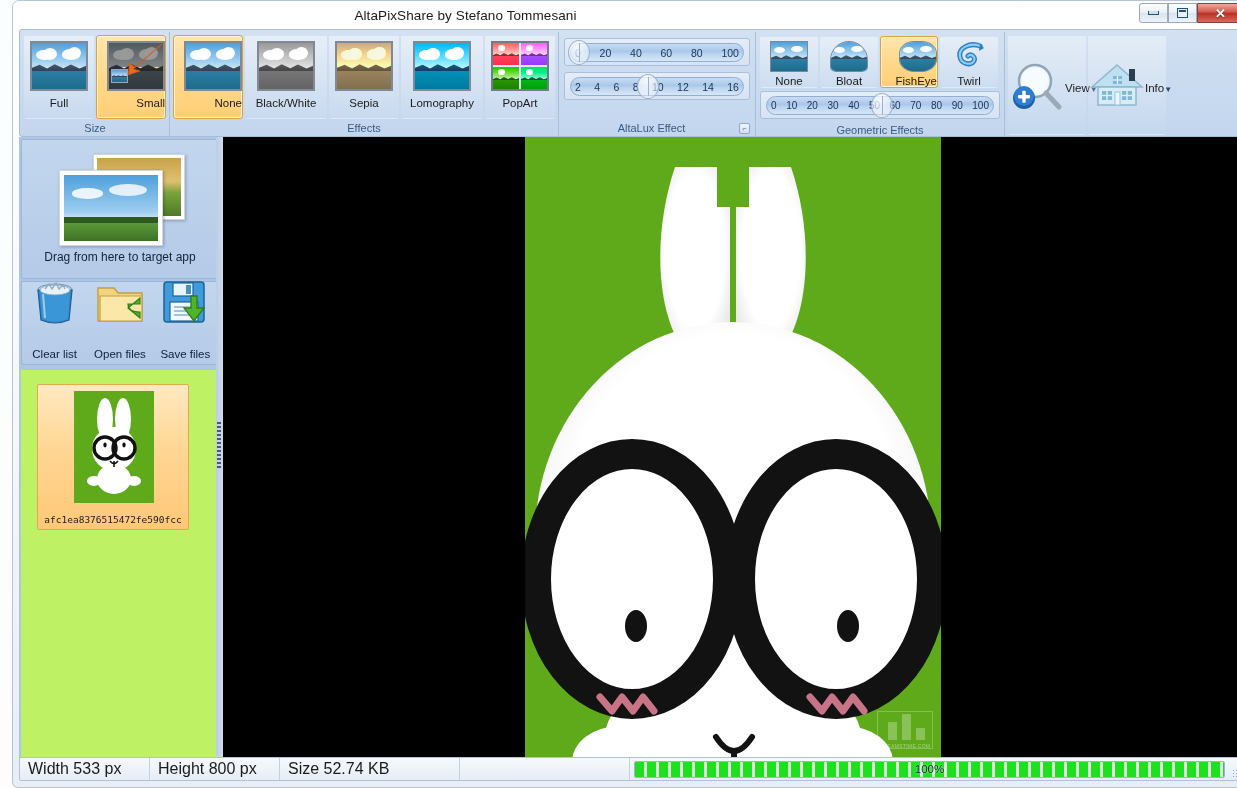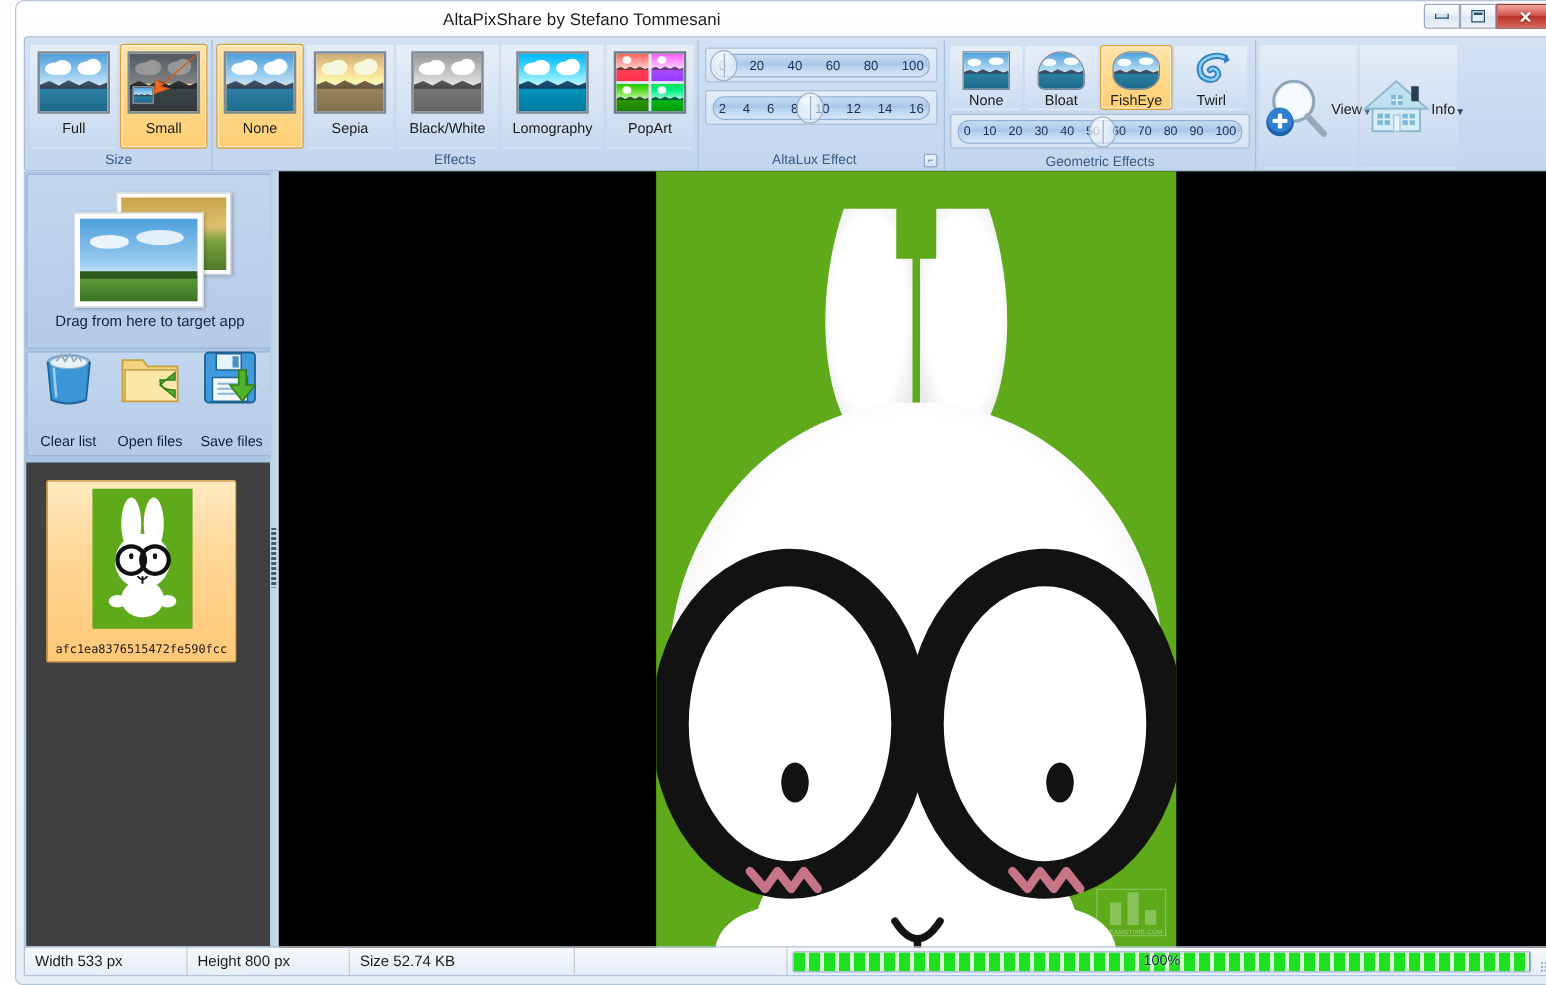--- a/index.html
+++ b/index.html
@@ -101,20 +101,21 @@
     border-radius: 3px;
     display: flex; flex-direction: column; align-items: center;
     padding-top: 5px;
     cursor: pointer;
     background: linear-gradient(180deg,rgba(255,255,255,.45),rgba(255,255,255,.05));
   }
   .gal-item.selected {
     border: 1px solid #e0a13b;
     background: linear-gradient(180deg,#ffe5ae 0%,#ffd88b 50%,#ffcf75 100%);
     box-shadow: inset 0 0 0 1px #fff5dd;
+    align-items: flex-end;
   }
   .gal-thumb {
     width: 58px; height: 50px;
     border: 2px solid #808a94;
     position: relative;
     overflow: hidden;
   }
   .gal-label {
     margin-top: 6px;
     font-size: 11.5px; color: #1b1b1b;
@@ -215,21 +216,21 @@
   #drag-caption { font-size: 12px; color:#12233b; margin-top:2px; }
 
   #action-row { height: 84px; display:flex; }
   .action-btn {
     flex:1; display:flex; flex-direction:column; align-items:center; justify-content:flex-end;
     padding-bottom:3px; cursor:pointer; border:1px solid transparent; border-radius:2px;gap:18px;
   }
   .action-icon { width:52px; height:52px; position:relative; }
   .action-label { font-size:11.5px; color:#0f2038; margin-top:2px; }
 
-  #file-list { position:absolute; left:2px; top:233px; right:2px; bottom:2px; background:#404040; }
+  #file-list { position:absolute; left:2px; top:233px; right:2px; bottom:2px; background:#bef264; }
   #thumb-item {
     position:absolute; left:16px; top:14px; width:152px; height:146px;
     background: linear-gradient(180deg,#ffe9c0 0%,#ffd694 45%,#ffc877 100%);
     border:1px solid #e2a94e;
     border-radius:2px;
     cursor:pointer;
     overflow:hidden;
   }
   #thumb-img {
     position:absolute; left:36px; top:6px; width:80px; height:112px;
@@ -277,21 +278,21 @@
 
   
   #statusbar {
     position:absolute; left:6px; bottom:6px; width:1225px; height:24px;
     background: linear-gradient(180deg,#f6f9fc,#e6edf6);
     border:1px solid #b0c2d8; border-radius:2px;
     display:flex; align-items:center;
   }
   .sb-cell {
     height:100%; display:flex; align-items:center;
-    padding:0 8px; font-size:12px; color:#1b1b1b;
+    padding:0 8px; font-size:16px; color:#1b1b1b;
     border-right:1px solid #c2d0e0;
   }
   #sb-width  { width:130px; }
   #sb-height { width:130px; }
   #sb-size   { width:180px; }
   #sb-spacer { width:170px; border-right:1px solid #c2d0e0; }
   #sb-progress {
     flex:1; height:17px; margin:0 4px;
     border:1px solid #9fb3c9; border-radius:2px;
     background:#eef3f8; position:relative; overflow:hidden;
@@ -393,48 +394,48 @@
                 <div class="cloud c2"></div>
                 <div class="cloud c3"></div>
                 <div class="cloud c4"></div>
                 <div class="mtn"></div>
                 <div class="sea"></div>
               </div>
           </div>
           <div class="gal-label">None</div>
         </div>
 
+        <div class="gal-item wide">
+          <div class="gal-thumb">
+            <div class="ls bw">
+                <div class="sky"></div>
+                <div class="cloud c1"></div>
+                <div class="cloud c2"></div>
+                <div class="cloud c3"></div>
+                <div class="cloud c4"></div>
+                <div class="mtn"></div>
+                <div class="sea"></div>
+              </div>
+          </div>
+          <div class="gal-label">Black/White</div>
+        </div>
+
         <div class="gal-item">
           <div class="gal-thumb">
             <div class="ls sepia">
                 <div class="sky"></div>
                 <div class="cloud c1"></div>
                 <div class="cloud c2"></div>
                 <div class="cloud c3"></div>
                 <div class="cloud c4"></div>
                 <div class="mtn"></div>
                 <div class="sea"></div>
               </div>
           </div>
           <div class="gal-label">Sepia</div>
-        </div>
-
-        <div class="gal-item wide">
-          <div class="gal-thumb">
-            <div class="ls bw">
-                <div class="sky"></div>
-                <div class="cloud c1"></div>
-                <div class="cloud c2"></div>
-                <div class="cloud c3"></div>
-                <div class="cloud c4"></div>
-                <div class="mtn"></div>
-                <div class="sea"></div>
-              </div>
-          </div>
-          <div class="gal-label">Black/White</div>
         </div>
 
         <div class="gal-item wide">
           <div class="gal-thumb">
             <div class="ls lomo">
                 <div class="sky"></div>
                 <div class="cloud c1"></div>
                 <div class="cloud c2"></div>
                 <div class="cloud c3"></div>
                 <div class="cloud c4"></div>

